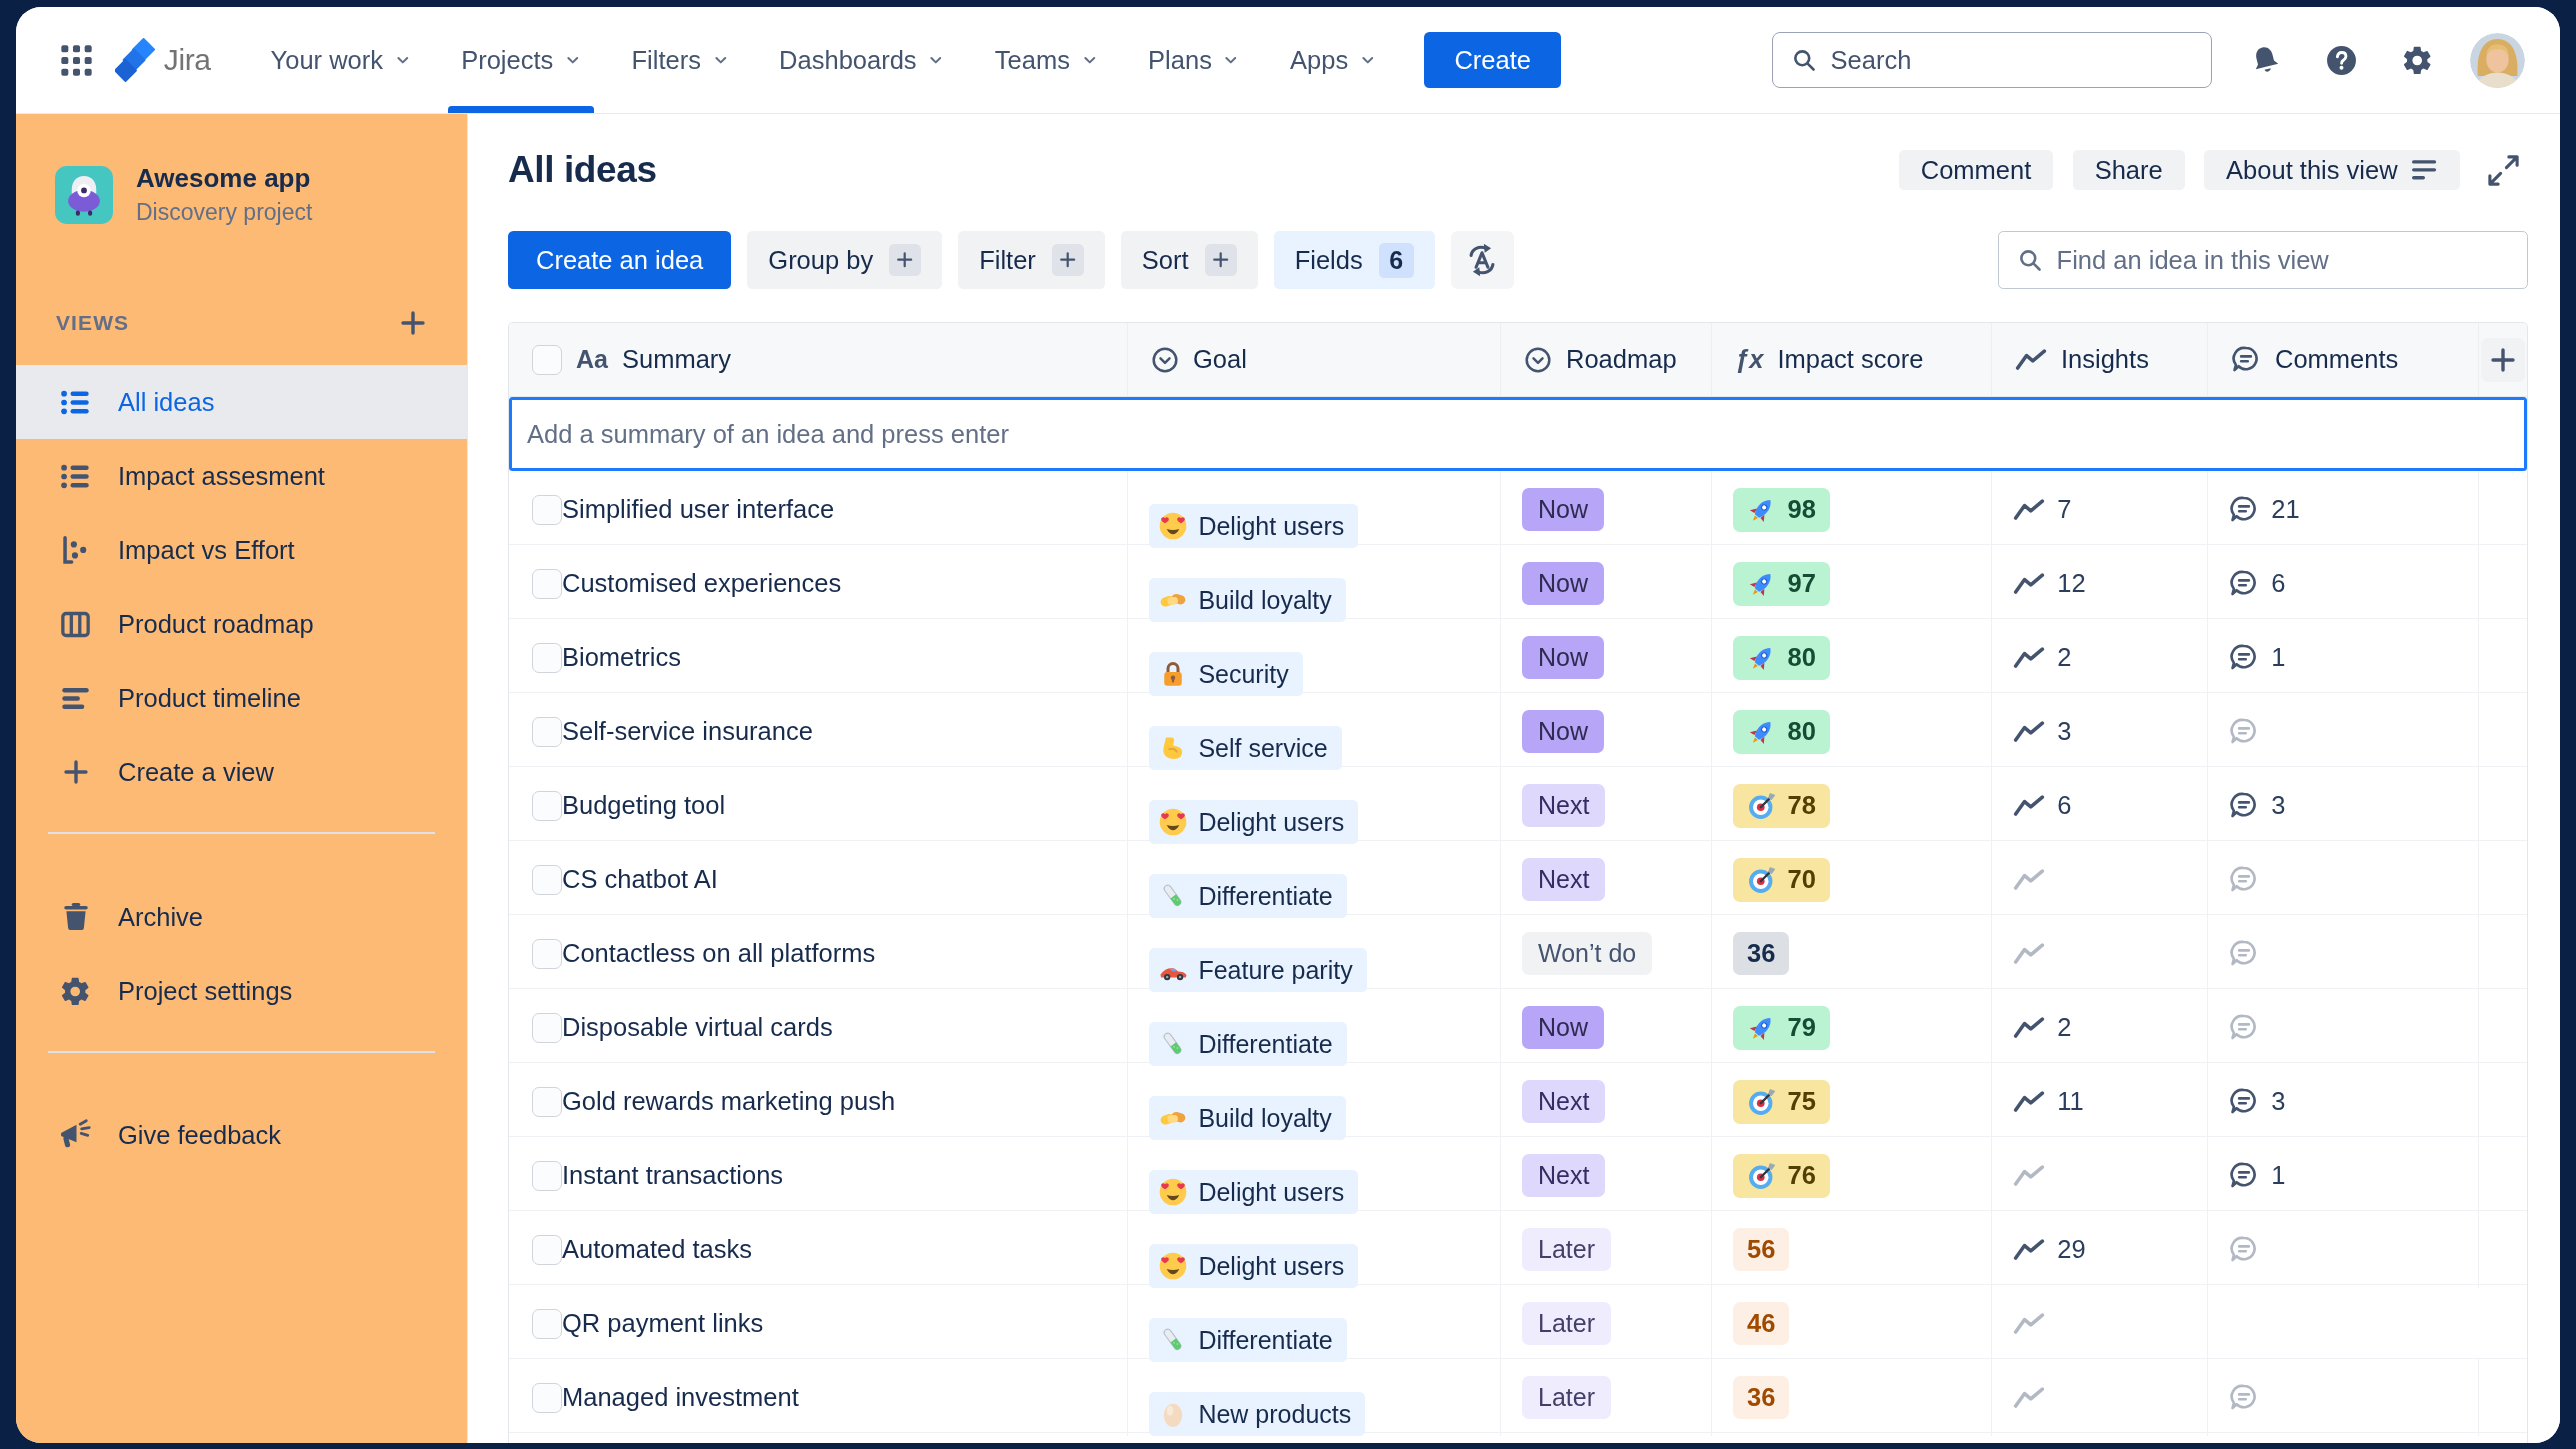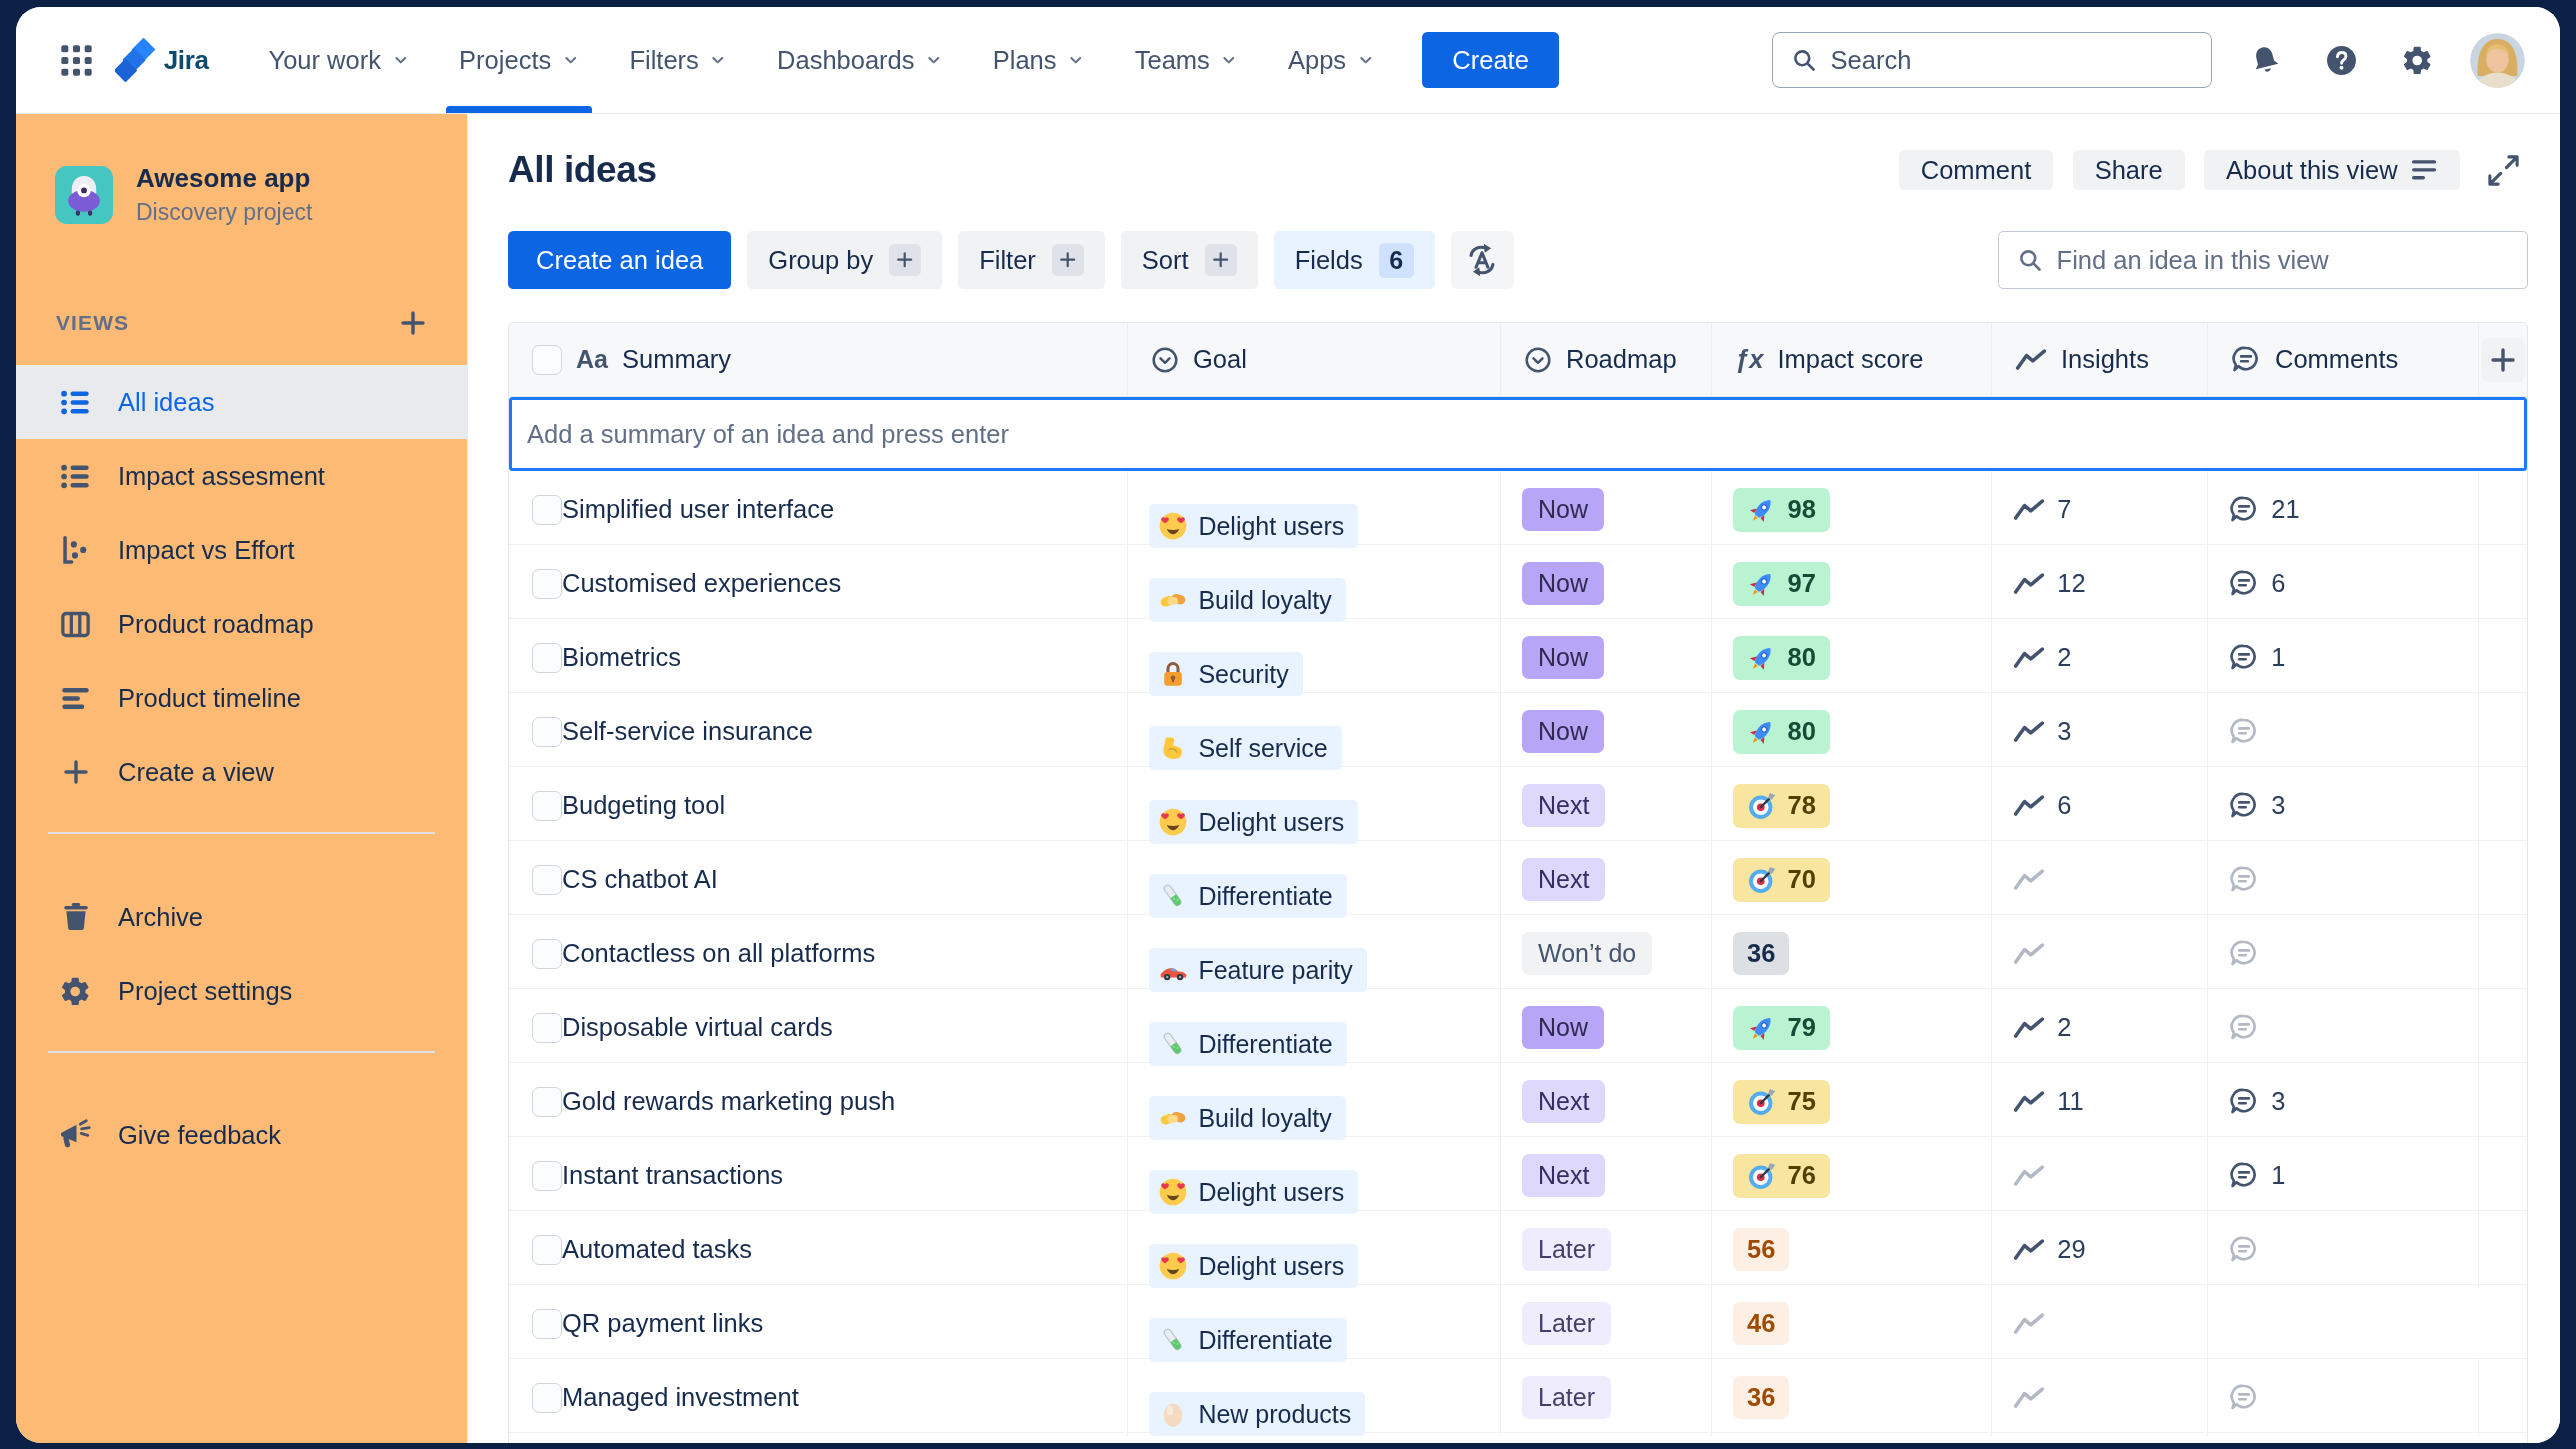--- a/index.html
+++ b/index.html
@@ -7,21 +7,21 @@
   body { background:#0B2045; font-family:"Liberation Sans", sans-serif; color:#172B4D; overflow:hidden; }
   .window { position:absolute; left:16px; top:7px; width:2544px; height:1436px; background:#fff;
             border-radius:25px; overflow:hidden; display:flex; flex-direction:column; }
 
   
   .topnav { height:107px; flex:none; display:flex; align-items:center; padding:0 35px 0 37px;
             border-bottom:1.8px solid #E7E9EE; background:#fff; position:relative; z-index:3; }
   .appgrid { width:46px; height:46px; display:flex; align-items:center; justify-content:center;
              color:#44546F; cursor:pointer; border-radius:5.3px; }
   .logo { display:flex; align-items:center; gap:8.8px; margin-left:16px; cursor:pointer; }
-  .logo-text { font-size:26px; font-weight:700; color:#0c4a6e; letter-spacing:-0.4px; }
+  .logo-text { font-size:30px; font-weight:400; color:#737373; letter-spacing:-0.4px; }
   .nav-items { display:flex; align-items:stretch; height:100%; margin-left:35px; }
   .nav-item { position:relative; display:flex; align-items:center; gap:10.6px; padding:0 25px;
               font-size:25.5px; color:#44546F; cursor:pointer; white-space:nowrap; }
   .nav-item .ic { color:#626F86; display:flex; }
   .nav-item.active::after { content:""; position:absolute; left:12.3px; right:12.3px; bottom:0;
               height:7px; background:#0C66E4; border-radius:3.5px 3.5px 0 0; }
   .create-btn { margin-left:23px; height:56px; padding:0 30px; background:#0C66E4; color:#fff;
               font-size:25.5px; font-weight:500; border:none; border-radius:5.3px; cursor:pointer; }
   .nav-right { margin-left:auto; display:flex; align-items:center; gap:30px; }
   .nav-search { display:flex; align-items:center; gap:14px; width:440px; height:56px;
@@ -192,29 +192,29 @@
         </div>
         <div class="nav-item">
           <span>Dashboards</span>
           <span class="ic ">
             <svg xmlns="http://www.w3.org/2000/svg" width="17.6" height="17.6" viewBox="0 0 24 24" fill="none" stroke="currentColor" stroke-width="2.8" stroke-linecap="round" stroke-linejoin="round">
               <path d="M6 9.5l6 6 6-6"></path>
             </svg>
           </span>
         </div>
         <div class="nav-item">
-          <span>Plans</span>
+          <span>Teams</span>
           <span class="ic ">
             <svg xmlns="http://www.w3.org/2000/svg" width="17.6" height="17.6" viewBox="0 0 24 24" fill="none" stroke="currentColor" stroke-width="2.8" stroke-linecap="round" stroke-linejoin="round">
               <path d="M6 9.5l6 6 6-6"></path>
             </svg>
           </span>
         </div>
         <div class="nav-item">
-          <span>Teams</span>
+          <span>Plans</span>
           <span class="ic ">
             <svg xmlns="http://www.w3.org/2000/svg" width="17.6" height="17.6" viewBox="0 0 24 24" fill="none" stroke="currentColor" stroke-width="2.8" stroke-linecap="round" stroke-linejoin="round">
               <path d="M6 9.5l6 6 6-6"></path>
             </svg>
           </span>
         </div>
         <div class="nav-item">
           <span>Apps</span>
           <span class="ic ">
             <svg xmlns="http://www.w3.org/2000/svg" width="17.6" height="17.6" viewBox="0 0 24 24" fill="none" stroke="currentColor" stroke-width="2.8" stroke-linecap="round" stroke-linejoin="round">

